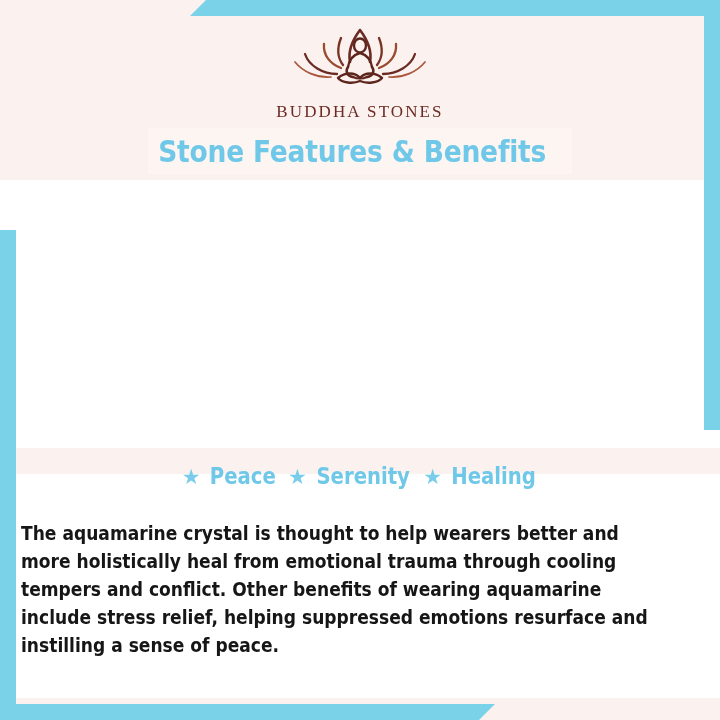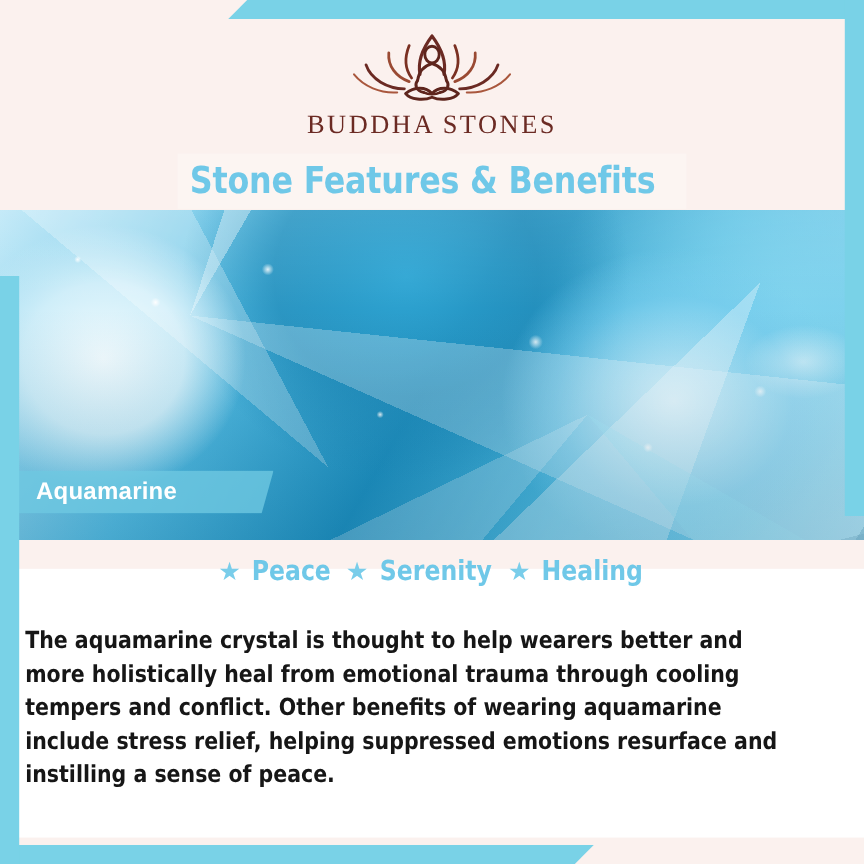--- a/index.html
+++ b/index.html
@@ -107,23 +107,23 @@
     text-align: center;
   }
   .brand-mark {
     display: block;
     margin: 0 auto;
     width: 170px;
     height: 68px;
   }
   .brand-name {
     display: block;
-    margin-top: 1px;
+    margin-top: 12px;
     font-family: "Liberation Serif", serif;
-    font-size: 22px;
+    font-size: 17px;
     letter-spacing: 2.1px;
     color: #6B2A23;
     font-weight: 400;
   }
 
   
   .title-bar {
     position: absolute;
     top: 128px;
     left: 148px;
@@ -306,31 +306,20 @@
         <path d="M78 55 C 82 57, 88 57, 92 55" stroke="#5E251D" stroke-width="2"></path>
       </g>
     </svg>
     <span class="brand-name">BUDDHA STONES</span>
   </div>
 
   <div class="title-bar">
     <span class="title-text">Stone Features &amp; Benefits</span>
   </div>
 
-  <div class="photo">
-    <div class="photo-layer pl1"></div>
-    <div class="photo-layer pl2"></div>
-    <div class="photo-layer pl3"></div>
-    <div class="photo-layer pl4"></div>
-    <div class="photo-layer pl5"></div>
-
-    <div class="name-band">
-      <span class="name-text">Aquamarine</span>
-    </div>
-  </div>
 
   <div class="keywords">
     <div class="kw">
       <span class="kw-star">★</span>
       <span class="kw-label">Peace</span>
     </div>
     <div class="kw">
       <span class="kw-star">★</span>
       <span class="kw-label">Serenity</span>
     </div>

